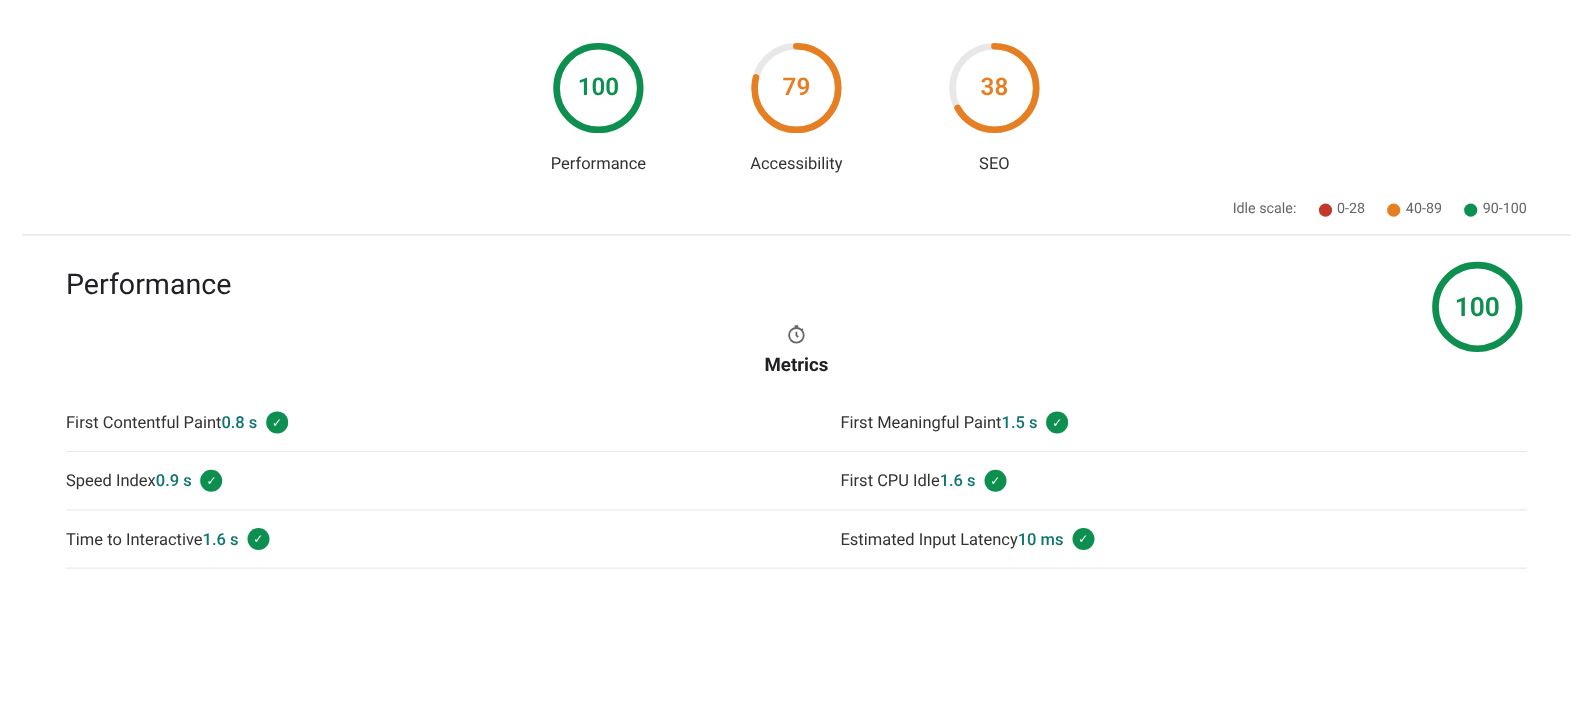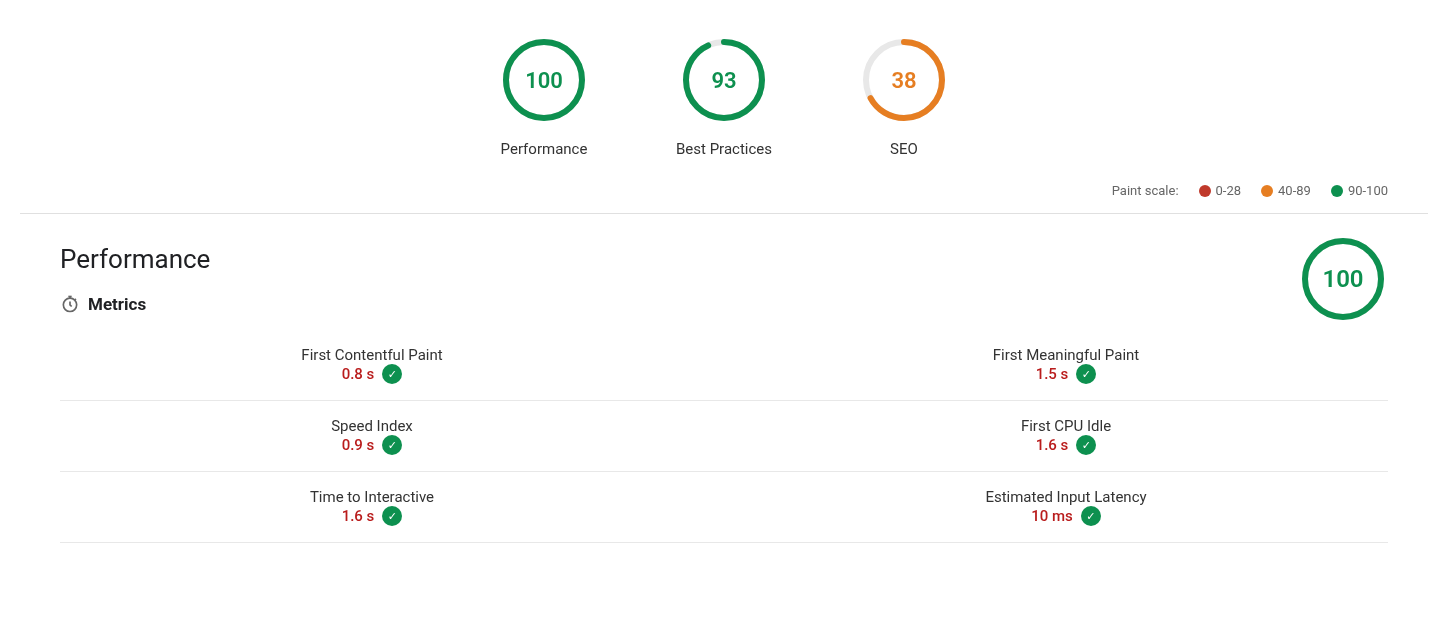--- a/index.html
+++ b/index.html
@@ -126,20 +126,21 @@
       font-size: 24px;
       font-weight: 600;
       color: #0d904f;
     }
 
     .metrics-header {
       display: flex;
       align-items: center;
       gap: 8px;
       margin-bottom: 16px;
+      flex-direction: column;
     }
 
     .metrics-icon {
       width: 20px;
       height: 20px;
       color: #666;
     }
 
     .metrics-title {
       font-size: 17px;
@@ -152,21 +153,20 @@
       display: grid;
       grid-template-columns: 1fr 1fr;
       gap: 0;
     }
 
     .metric-row {
       display: flex;
       align-items: center;
       padding: 16px 20px 16px 0;
       border-bottom: 1px solid #e8e8e8;
-      flex-direction: column;
     }
 
     .metric-row:nth-child(odd) {
       padding-right: 40px;
     }
 
     .metric-row:nth-child(even) {
       padding-left: 40px;
       border-left: none;
     }
@@ -178,21 +178,21 @@
 
     .metric-value-group {
       display: flex;
       align-items: center;
       gap: 8px;
     }
 
     .metric-value {
       font-size: 15px;
       font-weight: 500;
-      color: #b91c1c;
+      color: #0f766e;
     }
 
     .check-icon {
       width: 20px;
       height: 20px;
       background: #0d904f;
       border-radius: 50%;
       display: flex;
       align-items: center;
       justify-content: center;
@@ -217,40 +217,40 @@
           <circle class="circle-progress" cx="50" cy="50" r="38" stroke="#0d904f" stroke-dasharray="238.76104167282426" stroke-dashoffset="0"></circle>
         </svg>
         <span class="circle-text" style="color:#0d904f">100</span>
       </div>
       <span class="score-label">Performance</span>
     </div>
     <div class="score-item">
       <div class="circle-container">
         <svg width="100" height="100" viewBox="0 0 100 100">
           <circle class="circle-bg" cx="50" cy="50" r="38"></circle>
-          <circle class="circle-progress" cx="50" cy="50" r="38" stroke="#0d904f" stroke-dasharray="238.76104167282426" stroke-dashoffset="16.713272917097697"></circle>
+          <circle class="circle-progress" cx="50" cy="50" r="38" stroke="#e67e22" stroke-dasharray="238.76104167282426" stroke-dashoffset="50.13981875129309"></circle>
         </svg>
-        <span class="circle-text" style="color:#0d904f">93</span>
-      </div>
-      <span class="score-label">Best Practices</span>
+        <span class="circle-text" style="color:#e67e22">79</span>
+      </div>
+      <span class="score-label">Accessibility</span>
     </div>
     <div class="score-item">
       <div class="circle-container">
         <svg width="100" height="100" viewBox="0 0 100 100">
           <circle class="circle-bg" cx="50" cy="50" r="38"></circle>
           <circle class="circle-progress" cx="50" cy="50" r="38" stroke="#e67e22" stroke-dasharray="238.76104167282426" stroke-dashoffset="78.79114375203199"></circle>
         </svg>
         <span class="circle-text" style="color:#e67e22">38</span>
       </div>
       <span class="score-label">SEO</span>
     </div>
   </div>
 
 <div class="score-scale-row">
-  <span class="scale-label">Paint scale:</span>
+  <span class="scale-label">Idle scale:</span>
   <div class="scale-item">
     <div class="scale-dot" style="background:#c0392b;"></div>
     <span>0-28</span>
   </div>
   <div class="scale-item">
     <div class="scale-dot" style="background:#e67e22;"></div>
     <span>40-89</span>
   </div>
   <div class="scale-item">
     <div class="scale-dot" style="background:#0d904f;"></div>

